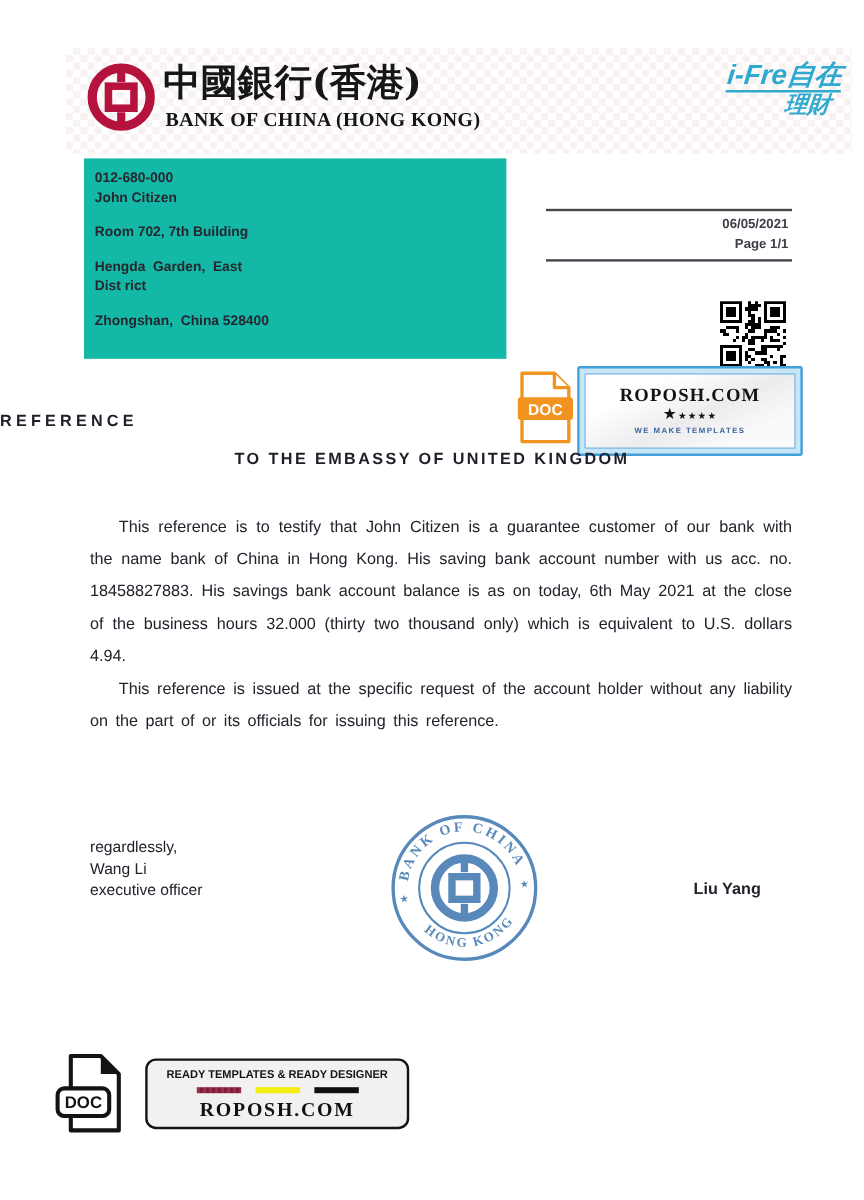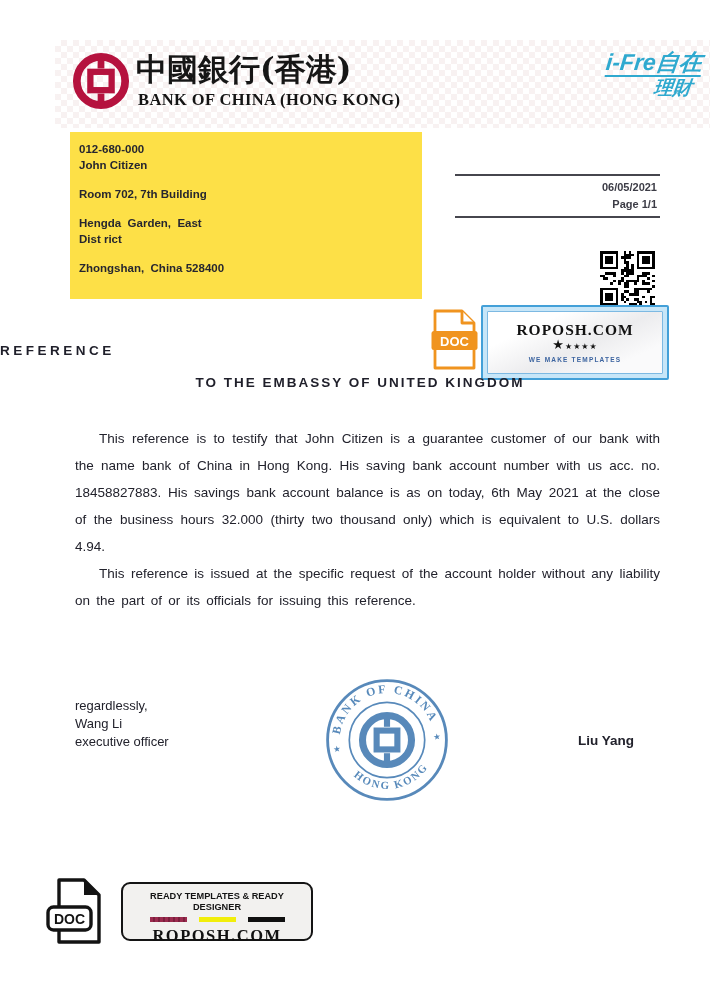--- a/index.html
+++ b/index.html
@@ -26,21 +26,21 @@
   }
   .bank-en{
     left:138px;top:76px;font-family:"Liberation Serif","DejaVu Serif",serif;
     font-size:16.5px;color:#141414;letter-spacing:.4px;white-space:nowrap;font-weight:600;
   }
   .ifre{left:552px;top:36px;width:150px;color:#2fa9cf;font-style:italic;font-weight:bold;text-align:right;}
   .ifre-l1{font-size:23px;line-height:24px;border-bottom:2.5px solid #2fa9cf;padding-bottom:1px;display:inline-block;transform:skewX(-6deg);}
   .ifre-l2{font-size:19px;line-height:21px;padding-right:10px;transform:skewX(-6deg);}
 
   
-  .addr-box{left:70px;top:118px;width:352px;height:167px;background:#fde047;
+  .addr-box{left:70px;top:118px;width:352px;height:167px;background:#14b8a6;
     padding:9px 0 0 9px;box-sizing:border-box;}
   .addr-line{font-size:11.5px;font-weight:bold;color:#26262f;line-height:16px;white-space:pre-wrap;}
   .gap{height:13px;}
 
   
   .info-box{left:455px;top:160px;width:205px;border-top:2px solid #46464e;border-bottom:2px solid #46464e;
     padding:3px 3px 4px 0;box-sizing:border-box;text-align:right;}
   .info-line{font-size:11px;font-weight:bold;color:#3c3c46;line-height:16.5px;}
 
   
@@ -72,21 +72,21 @@
 
   
   .sig{left:75px;top:683px;font-size:13px;line-height:18px;color:#22222c;}
   .officer-right{left:578px;top:719px;font-size:13.5px;font-weight:600;color:#22222c;}
 
   
   .stamp{left:321px;top:656px;width:132px;height:140px;opacity:.92;}
 
   
   .doc-icon-bottom{left:44px;top:862px;width:66px;height:70px;}
-  .footer-badge{left:121px;top:868px;width:192px;height:59px;border:2.5px solid #141414;border-radius:9px;
+  .footer-badge{left:121px;top:868px;width:220px;height:59px;border:2.5px solid #141414;border-radius:9px;
     background:#f2f1ef;box-sizing:border-box;text-align:center;padding-top:6px;}
   .footer-tagline{font-size:9.5px;font-weight:800;letter-spacing:0;color:#141414;transform:scaleX(.97);}
   .bars{display:flex;justify-content:center;gap:12px;margin:5px 0 4px 0;align-items:center;}
   .bar{width:37px;height:5px;}
   .bar-red{background:repeating-linear-gradient(90deg,#9c2b4e 0 3px,#7c1f3d 3px 5px);}
   .bar-yellow{background:#f2ee0a;}
   .bar-black{background:#101010;}
   .footer-brand{font-family:"Liberation Serif","DejaVu Serif",serif;font-weight:900;font-size:16.5px;
     letter-spacing:1.5px;color:#111;}
 </style>

